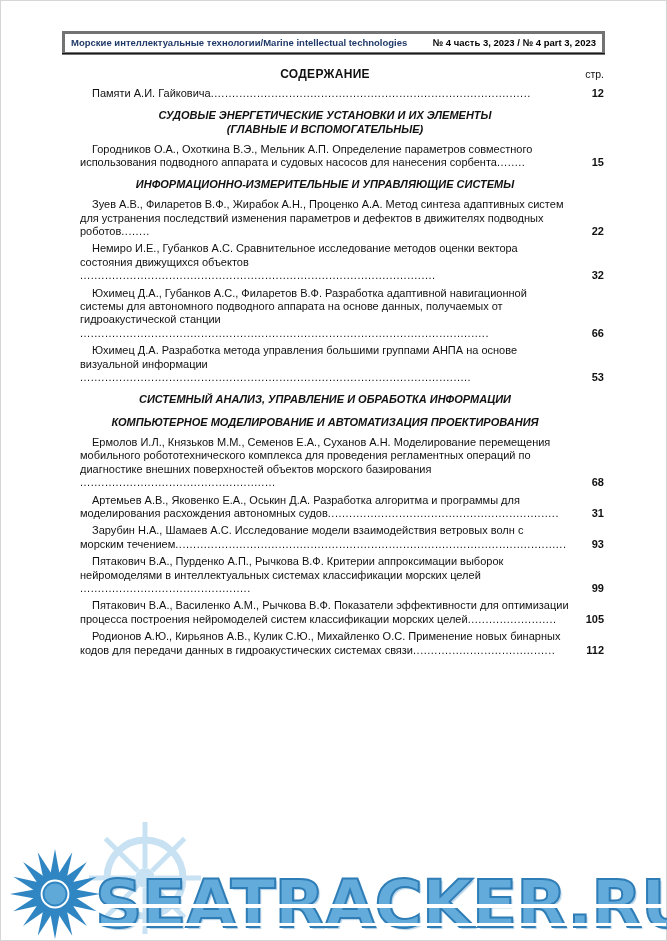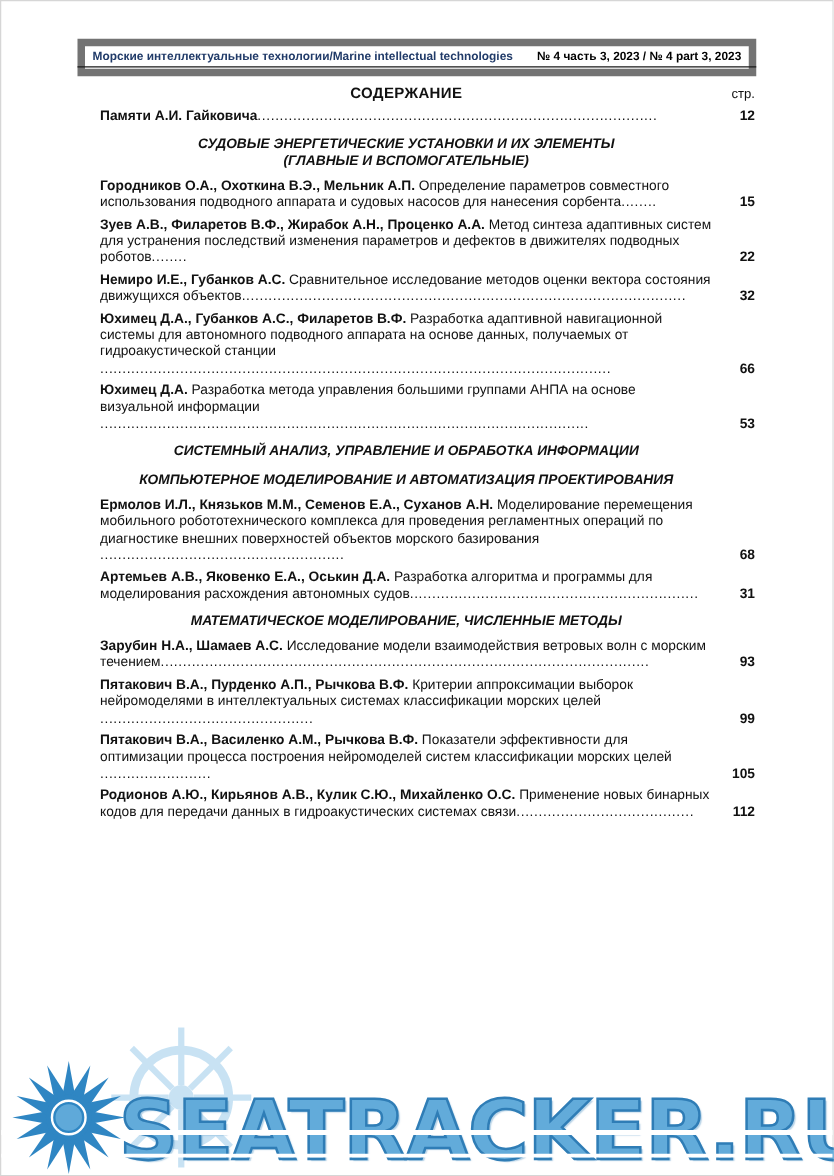--- a/index.html
+++ b/index.html
@@ -10,21 +10,21 @@
   }
   .page {
     position: absolute; inset: 0;
     border: 1px solid #d6d6d6; box-sizing: border-box;
     background: #ffffff;
   }
   
   .header-box {
     position: absolute; left: 61px; top: 30px; width: 543px;
     box-sizing: border-box;
-    border: 6px solid #737373;
+    border: 3px solid #737373;
     padding: 3px 6px 4px 6px;
     display: flex; justify-content: space-between; align-items: baseline;
     font-size: 9.5px; font-weight: bold; white-space: nowrap;
   }
   .header-box .journal { color: var(--accent_navy, #203a68); }
   .header-box .issue { color: #000; }
   .header-underline {
     position: absolute; left: 61px; top: 52px; width: 543px;
     border-top: 1px solid #1a1a1a;
   }
@@ -35,21 +35,21 @@
   }
   .toc-title-row { display: flex; align-items: baseline; margin-bottom: 5px; }
   .toc-title { flex: 1; text-align: center; font-weight: bold; font-size: 12px; letter-spacing: .3px; }
   .page-col-label { width: 34px; text-align: right; font-size: 10.5px; }
   .section-heading {
     text-align: center; font-weight: bold; font-size: 11px;
     margin: 9px 34px 6px 0; line-height: 1.25; font-style: italic;
   }
   .entry { display: flex; align-items: flex-end; margin-bottom: 4px; }
   .entry-text { flex: 1; overflow: hidden; }
-  .entry-text .authors { font-weight: bold; }
+  .entry-text .authors { font-weight: normal; margin-left: 12px; }
   .entry-text .dots { letter-spacing: .5px; }
   .entry-page { width: 34px; text-align: right; flex: none; font-weight: bold; }
   
   .watermark { position: absolute; left: 0; right: 0; bottom: 0; height: 110px; pointer-events: none; }
   .wheel { position: absolute; left: 84px; bottom: 2px; opacity: .45; z-index: 0; }
   .wm-text {
     position: absolute; left: 94px; bottom: 2px; z-index: 1;
     font-family: "DejaVu Sans", sans-serif; font-weight: bold;
     font-size: 66px; letter-spacing: -1px; line-height: 1;
     color: var(--wm_blue, #62abda);
@@ -81,20 +81,21 @@
     <div id="toc-sections">
         <div class="entry">
           <div class="entry-text"><span class="authors">Памяти А.И. Гайковича</span><span class="dots">​..........................................................................................</span></div>
           <div class="entry-page">12</div>
         </div>
         <div class="section-heading">СУДОВЫЕ ЭНЕРГЕТИЧЕСКИЕ УСТАНОВКИ И ИХ ЭЛЕМЕНТЫ<br>(ГЛАВНЫЕ И ВСПОМОГАТЕЛЬНЫЕ)</div>
         <div class="entry">
           <div class="entry-text"><span class="authors">Городников О.А., Охоткина В.Э., Мельник А.П.</span> Определение параметров совместного использования подводного аппарата и судовых насосов для нанесения сорбента<span class="dots">​........</span></div>
           <div class="entry-page">15</div>
         </div>
+        <div class="section-heading">ИНФОРМАЦИОННО-ИЗМЕРИТЕЛЬНЫЕ И УПРАВЛЯЮЩИЕ СИСТЕМЫ</div>
         <div class="entry">
           <div class="entry-text"><span class="authors">Зуев А.В., Филаретов В.Ф., Жирабок А.Н., Проценко А.А.</span> Метод синтеза адаптивных систем для устранения последствий изменения параметров и дефектов в движителях подводных роботов<span class="dots">​........</span></div>
           <div class="entry-page">22</div>
         </div>
         <div class="entry">
           <div class="entry-text"><span class="authors">Немиро И.Е., Губанков А.С.</span> Сравнительное исследование методов оценки вектора состояния движущихся объектов<span class="dots">​....................................................................................................</span></div>
           <div class="entry-page">32</div>
         </div>
         <div class="entry">
           <div class="entry-text"><span class="authors">Юхимец Д.А., Губанков А.С., Филаретов В.Ф.</span> Разработка адаптивной навигационной системы для автономного подводного аппарата на основе данных, получаемых от гидроакустической станции<span class="dots">​...................................................................................................................</span></div>
@@ -107,21 +108,20 @@
         <div class="section-heading">СИСТЕМНЫЙ АНАЛИЗ, УПРАВЛЕНИЕ И ОБРАБОТКА ИНФОРМАЦИИ</div>
         <div class="section-heading">КОМПЬЮТЕРНОЕ МОДЕЛИРОВАНИЕ И АВТОМАТИЗАЦИЯ ПРОЕКТИРОВАНИЯ</div>
         <div class="entry">
           <div class="entry-text"><span class="authors">Ермолов И.Л., Князьков М.М., Семенов Е.А., Суханов А.Н.</span> Моделирование перемещения мобильного робототехнического комплекса для проведения регламентных операций по диагностике внешних поверхностей объектов морского базирования<span class="dots">​.......................................................</span></div>
           <div class="entry-page">68</div>
         </div>
         <div class="entry">
           <div class="entry-text"><span class="authors">Артемьев А.В., Яковенко Е.А., Оськин Д.А.</span> Разработка алгоритма и программы для моделирования расхождения автономных судов<span class="dots">​.................................................................</span></div>
           <div class="entry-page">31</div>
         </div>
-        <div class="section-heading">МАТЕМАТИЧЕСКОЕ МОДЕЛИРОВАНИЕ, ЧИСЛЕННЫЕ МЕТОДЫ</div>
         <div class="entry">
           <div class="entry-text"><span class="authors">Зарубин Н.А., Шамаев А.С.</span> Исследование модели взаимодействия ветровых волн с морским течением<span class="dots">​..............................................................................................................</span></div>
           <div class="entry-page">93</div>
         </div>
         <div class="entry">
           <div class="entry-text"><span class="authors">Пятакович В.А., Пурденко А.П., Рычкова В.Ф.</span> Критерии аппроксимации выборок нейромоделями в интеллектуальных системах классификации морских целей<span class="dots">​................................................</span></div>
           <div class="entry-page">99</div>
         </div>
         <div class="entry">
           <div class="entry-text"><span class="authors">Пятакович В.А., Василенко А.М., Рычкова В.Ф.</span> Показатели эффективности для оптимизации процесса построения нейромоделей систем классификации морских целей<span class="dots">​.........................</span></div>

